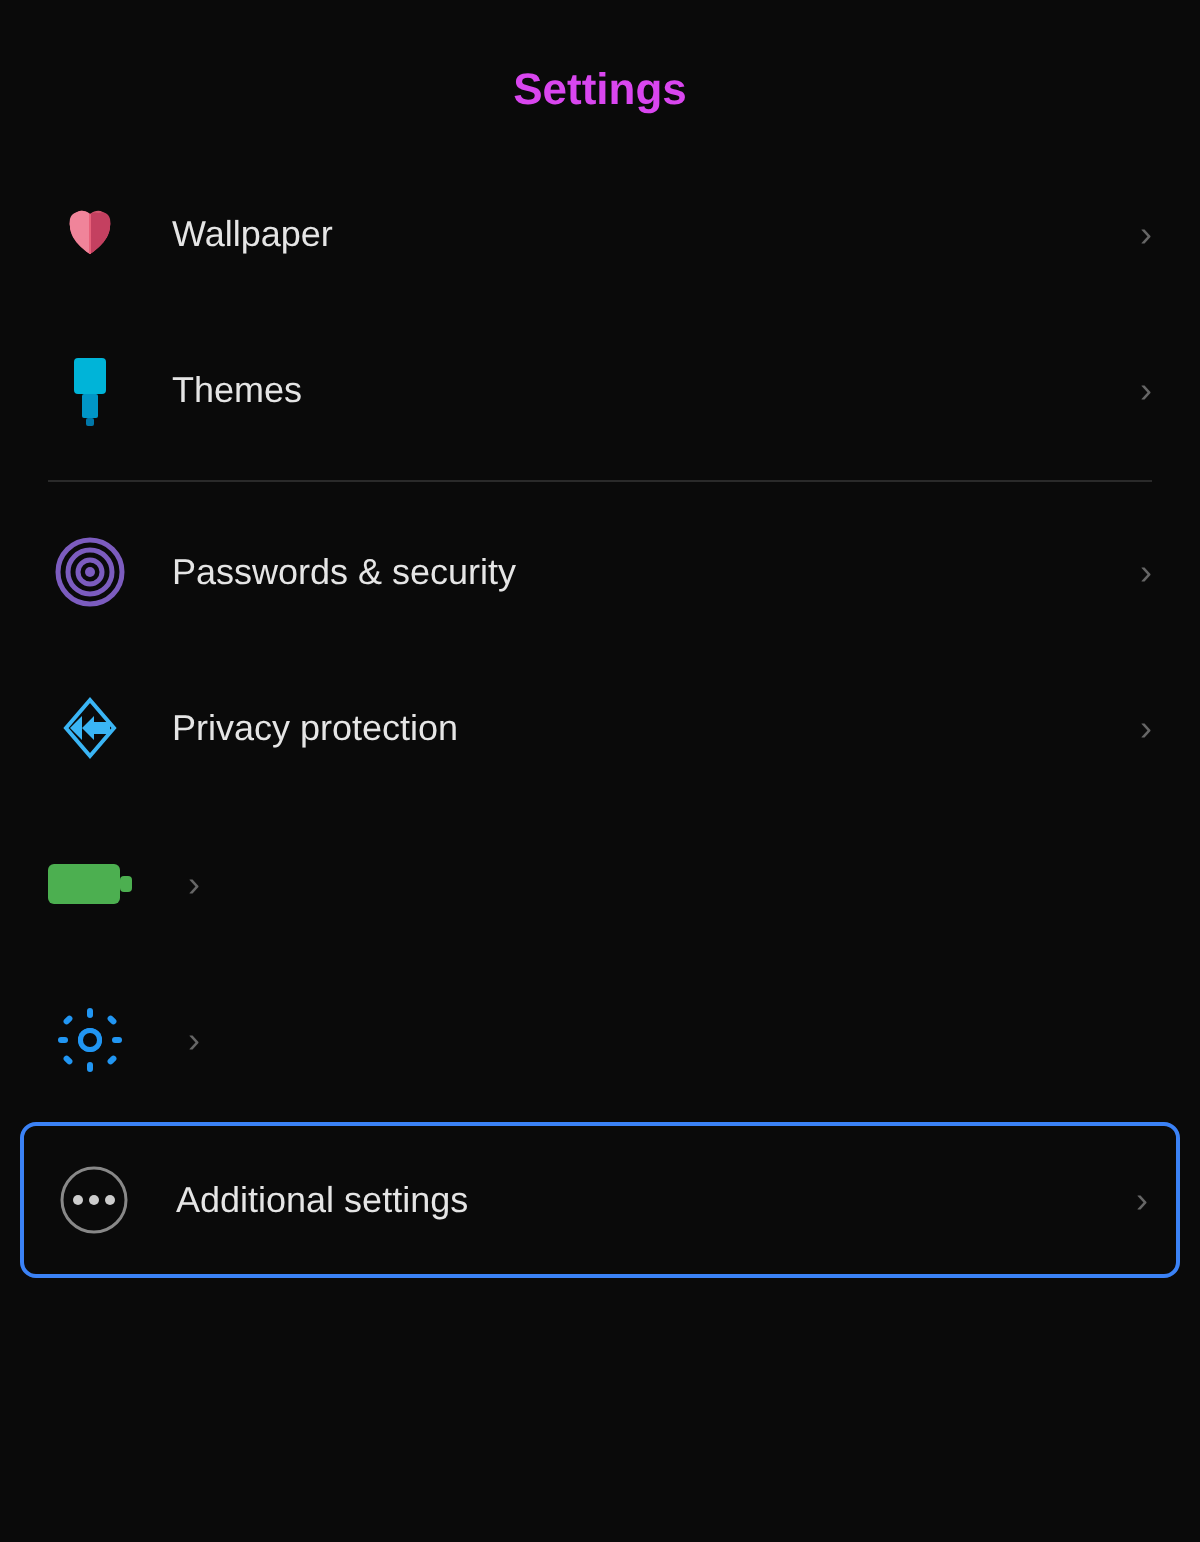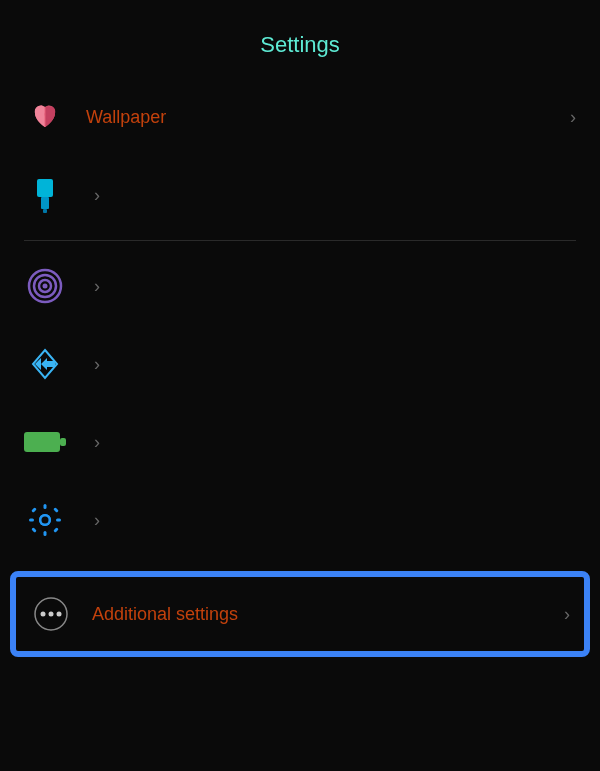--- a/index.html
+++ b/index.html
@@ -13,59 +13,59 @@
       height: 771px;
       background-color: #0a0a0a;
       font-family: 'Segoe UI', Arial, sans-serif;
       overflow: hidden;
       color: #ffffff;
     }
 
     .page-title {
       text-align: center;
       font-size: 22px;
-      font-weight: 400;
+      font-weight: 700;
       padding: 32px 0 20px 0;
-      color: #5eead4;
+      color: #d946ef;
     }
 
     .settings-list {
       list-style: none;
     }
 
     .settings-item {
       display: flex;
       align-items: center;
       padding: 18px 24px;
       cursor: pointer;
       position: relative;
       border-radius: 4px;
     }
 
     .settings-item.highlighted {
-      border: 6px solid #3b82f6;
+      border: 2px solid #3b82f6;
       border-radius: 8px;
-      margin: 12px 10px;
+      margin: 2px 10px;
       padding: 16px 14px;
     }
 
     .settings-item .icon-wrapper {
       width: 42px;
       height: 42px;
       display: flex;
       align-items: center;
       justify-content: center;
       margin-right: 20px;
       flex-shrink: 0;
     }
 
     .item-label {
       font-size: 18px;
       font-weight: 500;
-      color: #c2410c;
+      color: #e5e5e5;
       flex: 1;
     }
 
     .chevron {
       color: #666;
       font-size: 18px;
       margin-left: 8px;
     }
 
     .divider {
@@ -99,49 +99,52 @@
 
   <li class="settings-item">
     <div class="icon-wrapper">
       <svg width="32" height="36" viewBox="0 0 32 36">
 
         <rect x="8" y="2" width="16" height="18" rx="2" fill="#00b4d8"></rect>
         <rect x="12" y="20" width="8" height="12" rx="1" fill="#0096c7"></rect>
         <rect x="14" y="32" width="4" height="4" rx="1" fill="#0077a8"></rect>
       </svg>
     </div>
+    <span class="item-label">Themes</span>
     <span class="chevron">›</span>
   </li>
 
   <div class="divider"></div>
 
   <li class="settings-item">
     <div class="icon-wrapper">
       <svg width="36" height="36" viewBox="0 0 36 36">
 
         <circle cx="18" cy="18" r="16" fill="none" stroke="#7c5cbf" stroke-width="2.5"></circle>
         <circle cx="18" cy="18" r="11" fill="none" stroke="#7c5cbf" stroke-width="2.5"></circle>
         <circle cx="18" cy="18" r="6" fill="none" stroke="#7c5cbf" stroke-width="2.5"></circle>
         <circle cx="18" cy="18" r="2.5" fill="#7c5cbf"></circle>
       </svg>
     </div>
+    <span class="item-label">Passwords &amp; security</span>
     <span class="chevron">›</span>
   </li>
 
   <li class="settings-item">
     <div class="icon-wrapper">
       <svg width="36" height="36" viewBox="0 0 36 36">
 
         <polygon points="18,2 32,18 18,34 4,18" fill="none" stroke="#2196F3" stroke-width="0"></polygon>
         <path d="M18 4 L30 18 L18 32 L6 18 Z" fill="none" stroke="#3ab5f5" stroke-width="2"></path>
 
         <polygon points="14,18 20,12 20,15 28,15 28,21 20,21 20,24" fill="#3ab5f5"></polygon>
         <polygon points="8,18 14,12 14,24" fill="#3ab5f5"></polygon>
       </svg>
     </div>
+    <span class="item-label">Privacy protection</span>
     <span class="chevron">›</span>
   </li>
 
   <li class="settings-item">
     <div class="icon-wrapper">
       <svg width="42" height="26" viewBox="0 0 42 26">
 
         <rect x="0" y="3" width="36" height="20" rx="3" fill="#4caf50"></rect>
 
         <rect x="36" y="9" width="6" height="8" rx="2" fill="#4caf50"></rect>

